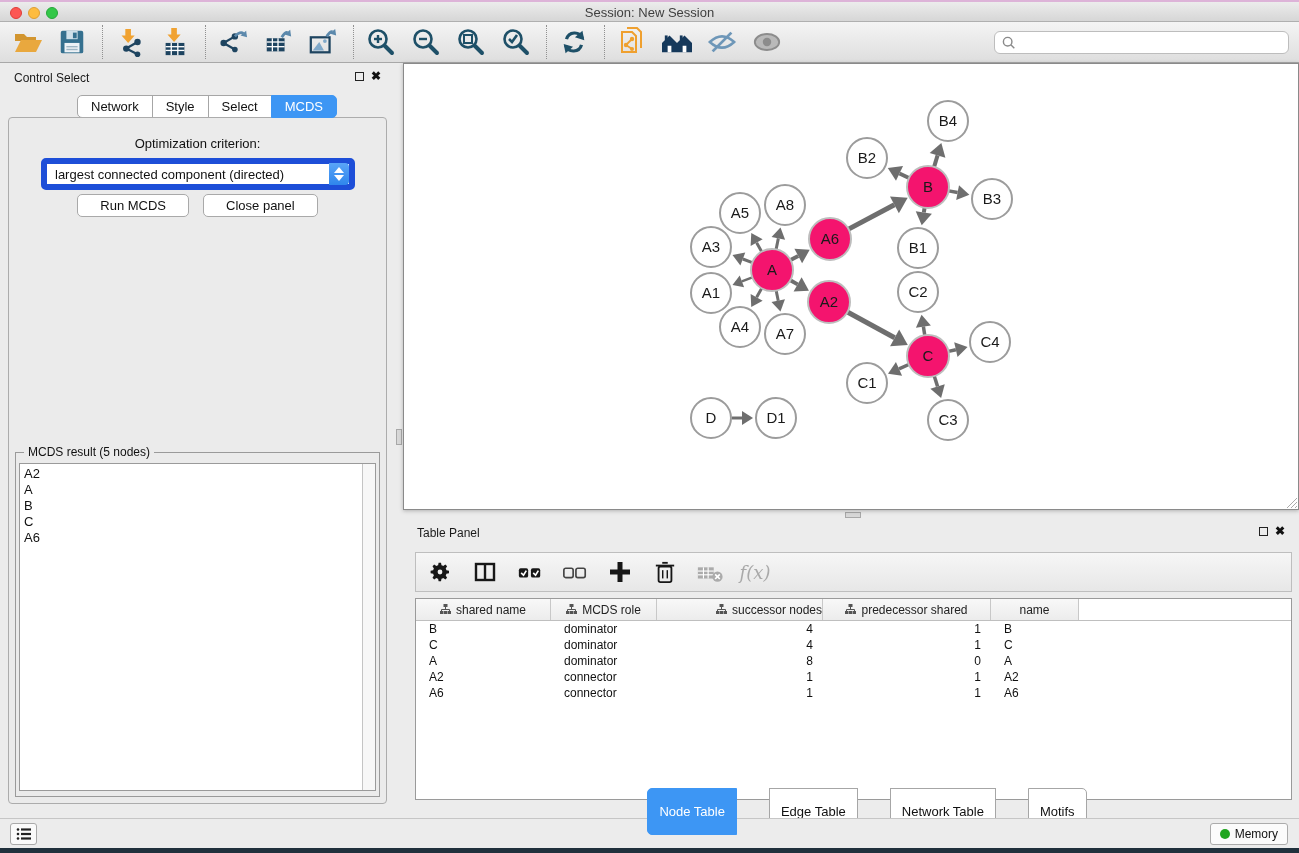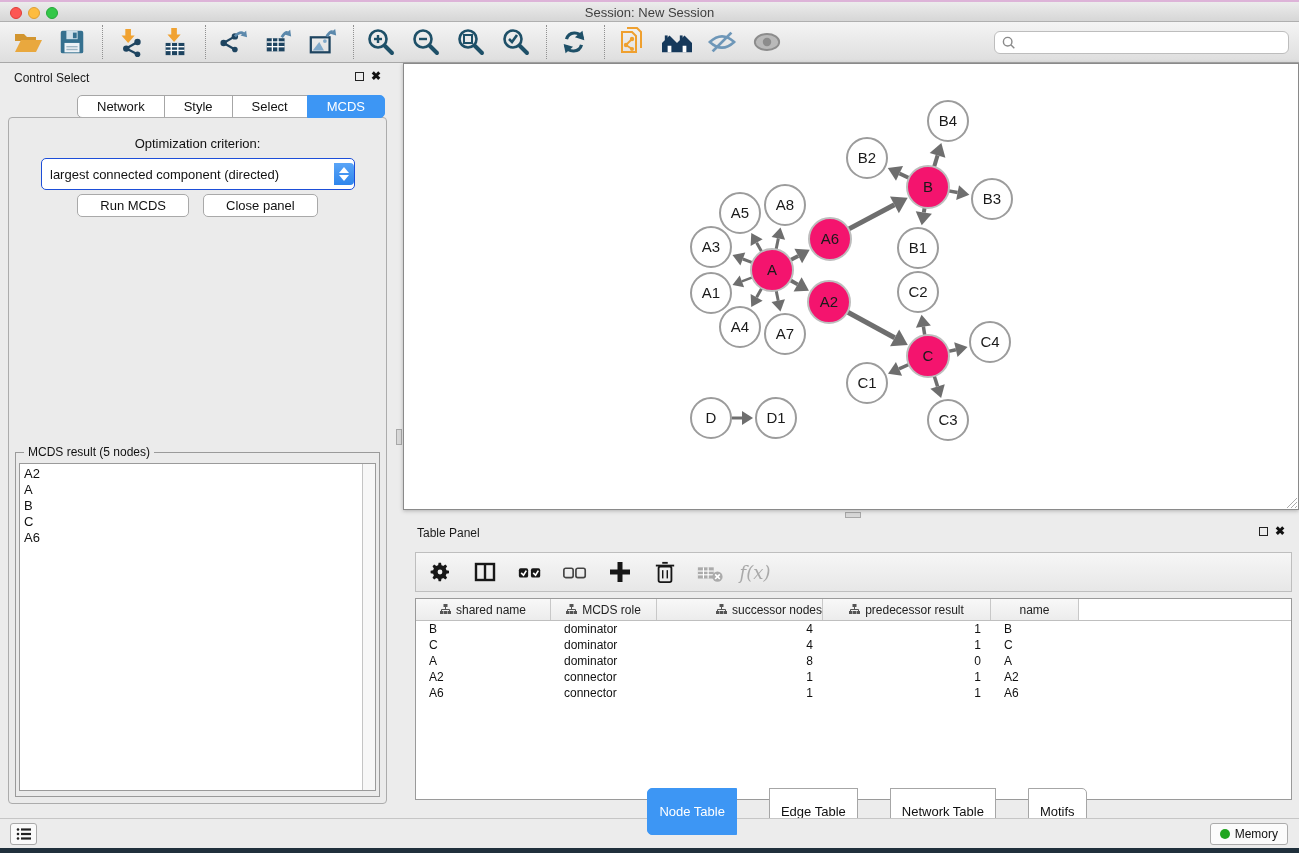--- a/index.html
+++ b/index.html
@@ -35,31 +35,31 @@
   .panel-title { font-size:12px; color:#1A1A1A; }
   .win-ctl { display:flex; gap:7px; align-items:center; }
   .float-ico { width:9px; height:9px; border:1.5px solid #222; display:inline-block; }
   .close-ico { font-size:12px; font-weight:bold; color:#111; line-height:10px; }
 
   
   .control-panel { position:absolute; left:0; top:63px; width:395px; height:755px; }
   .cp-header { position:absolute; left:14px; top:8px; }
   .cp-ctl { position:absolute; right:14px; top:8px; }
   .tabs-row { display:flex; }
-  .tab { background:#FFFFFF; border:1px solid #A6A6A6; padding:3px 19px; font-size:13px;
+  .tab { background:#FFFFFF; border:1px solid #A6A6A6; padding:3px 13px; font-size:13px;
     color:#111; margin-left:-1px; position:relative; white-space:nowrap; }
   .tab:first-child { border-radius:5px 0 0 5px; margin-left:0; }
   .tab:last-child { border-radius:0 5px 5px 0; }
   .tab.sel { background:#3D96F4; color:#FFFFFF; border-color:#3D96F4; z-index:2; }
   .cp-tabs { position:absolute; left:77px; top:32px; }
   .cp-box { position:absolute; left:8px; right:8px; top:54px; bottom:14px;
     background:#EBEBEB; border:1px solid #ACACAC; border-radius:4px; }
   .opt-label { position:absolute; left:0; right:0; top:18px; text-align:center; font-size:13px; color:#111; }
   .criterion { position:absolute; left:32px; top:40px; width:314px; height:32px; background:#FFFFFF;
-    border:1px solid #1d4ed8; border-radius:5px; display:flex; align-items:center; }
+    border:6px solid #1d4ed8; border-radius:5px; display:flex; align-items:center; }
   .criterion .val { flex:1; font-size:13px; color:#111; padding-left:8px; white-space:nowrap; }
   .stepper { width:20px; height:22px; background:linear-gradient(#5AA5F7,#2F86EC); border-radius:0 4px 4px 0;
     display:flex; flex-direction:column; align-items:center; justify-content:center; gap:2px; }
   .btn-row { position:absolute; left:0; right:0; top:76px; display:flex; justify-content:center; gap:14px; }
   .pbtn { background:#FFFFFF; border:1px solid #A9A9A9; border-radius:5px; font-size:13px;
     color:#111; padding:3px 22px; font-family:"Liberation Sans",sans-serif; }
   .result-box { position:absolute; left:6px; right:6px; top:334px; bottom:6px; border:1px solid #9A9A9A; }
   .result-legend { position:absolute; left:8px; top:-8px; background:#EBEBEB; padding:0 4px; font-size:12px; color:#111; }
   .result-list { position:absolute; left:3px; right:3px; top:10px; bottom:5px; background:#FFFFFF;
     border:1px solid #9A9A9A; }
@@ -526,21 +526,21 @@
             <svg width="11" height="11" viewBox="0 0 11 11">
               <rect x="3.5" y="0" width="4" height="3" fill="#555"></rect>
               <line x1="5.5" y1="3" x2="5.5" y2="5.5" stroke="#555" stroke-width="1"></line>
               <line x1="1.5" y1="5.5" x2="9.5" y2="5.5" stroke="#555" stroke-width="1"></line>
               <line x1="1.5" y1="5.5" x2="1.5" y2="7" stroke="#555" stroke-width="1"></line>
               <line x1="9.5" y1="5.5" x2="9.5" y2="7" stroke="#555" stroke-width="1"></line>
               <rect x="0" y="7" width="3.5" height="3" fill="#555"></rect>
               <rect x="4" y="7" width="3.5" height="3" fill="#555"></rect>
               <rect x="8" y="7" width="3" height="3" fill="#555"></rect>
             </svg>
-            <span>predecessor result</span>
+            <span>predecessor shared</span>
           </div>
           <div class="dt-hcell" style="width: 88px;">
             <span>name</span>
           </div>
         </div>
       <div id="table-body">
           <div class="dt-row">
             <div class="dt-cell" style="width: 135px; text-align: left; padding: 0px 0px 0px 13px;">B</div>
             <div class="dt-cell" style="width: 106px; text-align: left; padding: 0px 0px 0px 13px;">dominator</div>
             <div class="dt-cell" style="width: 166px; text-align: right; padding: 0px 10px 0px 0px;">4</div>

